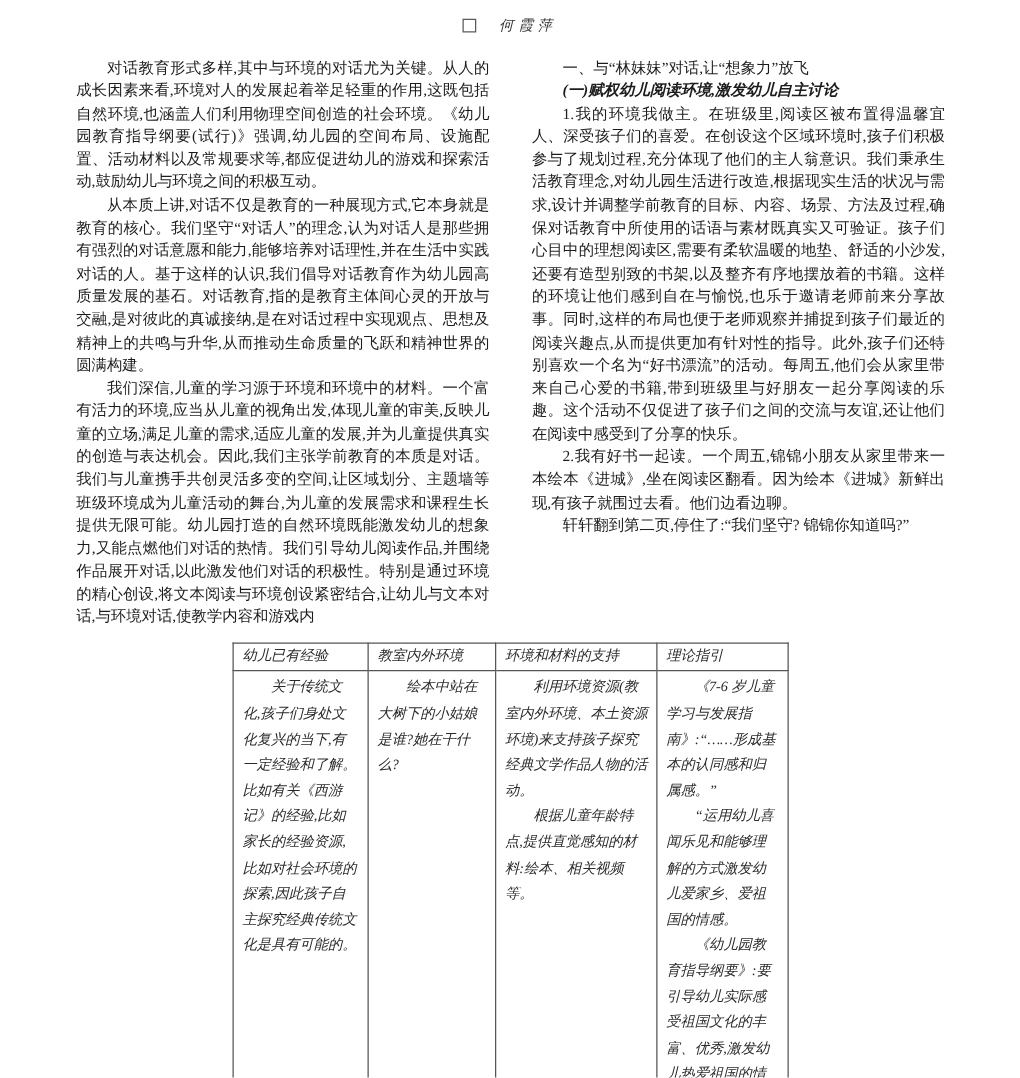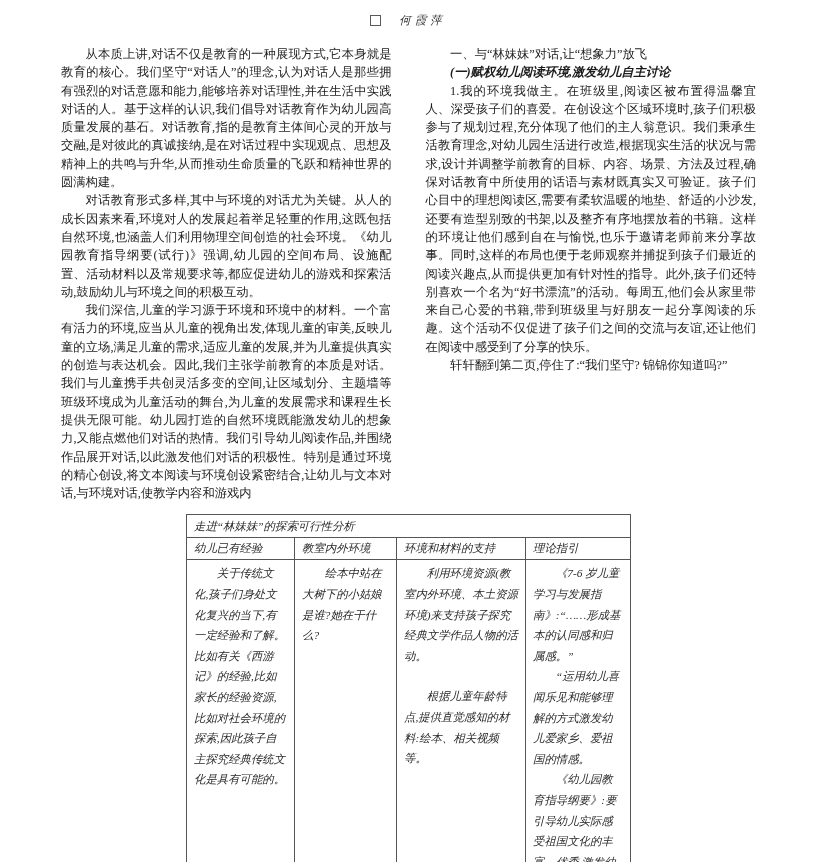--- a/index.html
+++ b/index.html
@@ -44,58 +44,56 @@
     font-style:italic;font-size:11.4px;color:#2a2a2a;
   }
   table.analysis td,table.analysis th{
     border:1px solid #555;vertical-align:top;
     padding:3px 7px;font-weight:normal;text-align:left;
   }
   td.span-row{padding:4px 8px;line-height:16px;}
   th.col-h{padding:5px 8px;line-height:15px;}
   td.body-cell{padding:5px 7px 8px 7px;line-height:20.6px;text-align:justify;}
   td.body-cell p{margin:0;text-indent:2em;}
-  td.body-cell p.gap{margin-top:20px;}
+  td.body-cell p.gap{}
 </style>
 </head>
 <body>
 
 <div class="page">
 
   <div class="page-header">
     <span class="logo-square"></span>
     <span class="author">何霞萍</span>
   </div>
 
   <div class="columns">
     <div class="col">
+      <p>对话教育形式多样,其中与环境的对话尤为关键。从人的成长因素来看,环境对人的发展起着举足轻重的作用,这既包括自然环境,也涵盖人们利用物理空间创造的社会环境。《幼儿园教育指导纲要(试行)》强调,幼儿园的空间布局、设施配置、活动材料以及常规要求等,都应促进幼儿的游戏和探索活动,鼓励幼儿与环境之间的积极互动。</p>
       <p>从本质上讲,对话不仅是教育的一种展现方式,它本身就是教育的核心。我们坚守“对话人”的理念,认为对话人是那些拥有强烈的对话意愿和能力,能够培养对话理性,并在生活中实践对话的人。基于这样的认识,我们倡导对话教育作为幼儿园高质量发展的基石。对话教育,指的是教育主体间心灵的开放与交融,是对彼此的真诚接纳,是在对话过程中实现观点、思想及精神上的共鸣与升华,从而推动生命质量的飞跃和精神世界的圆满构建。</p>
-      <p>对话教育形式多样,其中与环境的对话尤为关键。从人的成长因素来看,环境对人的发展起着举足轻重的作用,这既包括自然环境,也涵盖人们利用物理空间创造的社会环境。《幼儿园教育指导纲要(试行)》强调,幼儿园的空间布局、设施配置、活动材料以及常规要求等,都应促进幼儿的游戏和探索活动,鼓励幼儿与环境之间的积极互动。</p>
       <p>我们深信,儿童的学习源于环境和环境中的材料。一个富有活力的环境,应当从儿童的视角出发,体现儿童的审美,反映儿童的立场,满足儿童的需求,适应儿童的发展,并为儿童提供真实的创造与表达机会。因此,我们主张学前教育的本质是对话。我们与儿童携手共创灵活多变的空间,让区域划分、主题墙等班级环境成为儿童活动的舞台,为儿童的发展需求和课程生长提供无限可能。幼儿园打造的自然环境既能激发幼儿的想象力,又能点燃他们对话的热情。我们引导幼儿阅读作品,并围绕作品展开对话,以此激发他们对话的积极性。特别是通过环境的精心创设,将文本阅读与环境创设紧密结合,让幼儿与文本对话,与环境对话,使教学内容和游戏内</p>
     </div>
     <div class="col">
       <p class="h-bold">一、与“林妹妹”对话,让“想象力”放飞</p>
       <p class="h-kai">(一)赋权幼儿阅读环境,激发幼儿自主讨论</p>
       <p>1.我的环境我做主。在班级里,阅读区被布置得温馨宜人、深受孩子们的喜爱。在创设这个区域环境时,孩子们积极参与了规划过程,充分体现了他们的主人翁意识。我们秉承生活教育理念,对幼儿园生活进行改造,根据现实生活的状况与需求,设计并调整学前教育的目标、内容、场景、方法及过程,确保对话教育中所使用的话语与素材既真实又可验证。孩子们心目中的理想阅读区,需要有柔软温暖的地垫、舒适的小沙发,还要有造型别致的书架,以及整齐有序地摆放着的书籍。这样的环境让他们感到自在与愉悦,也乐于邀请老师前来分享故事。同时,这样的布局也便于老师观察并捕捉到孩子们最近的阅读兴趣点,从而提供更加有针对性的指导。此外,孩子们还特别喜欢一个名为“好书漂流”的活动。每周五,他们会从家里带来自己心爱的书籍,带到班级里与好朋友一起分享阅读的乐趣。这个活动不仅促进了孩子们之间的交流与友谊,还让他们在阅读中感受到了分享的快乐。</p>
+      <p>2.我有好书一起读。一个周五,锦锦小朋友从家里带来一本绘本《进城》,坐在阅读区翻看。因为绘本《进城》新鲜出现,有孩子就围过去看。他们边看边聊。</p>
       <p>轩轩翻到第二页,停住了:“我们坚守? 锦锦你知道吗?”</p>
     </div>
   </div>
 
   <div class="table-wrap">
     <table class="analysis">
       <colgroup>
         <col style="width:108px">
         <col style="width:102px">
         <col style="width:129px">
         <col style="width:105px">
       </colgroup>
       <tbody>
-        <tr>
-          <td class="span-row" colspan="4">走进“林妹妹”的探索可行性分析</td>
-        </tr>
         <tr>
           <th class="col-h">幼儿已有经验</th>
           <th class="col-h">教室内外环境</th>
           <th class="col-h">环境和材料的支持</th>
           <th class="col-h">理论指引</th>
         </tr>
         <tr>
           <td class="body-cell">
             <p>关于传统文化,孩子们身处文化复兴的当下,有一定经验和了解。比如有关《西游记》的经验,比如家长的经验资源,比如对社会环境的探索,因此孩子自主探究经典传统文化是具有可能的。</p>
           </td>

